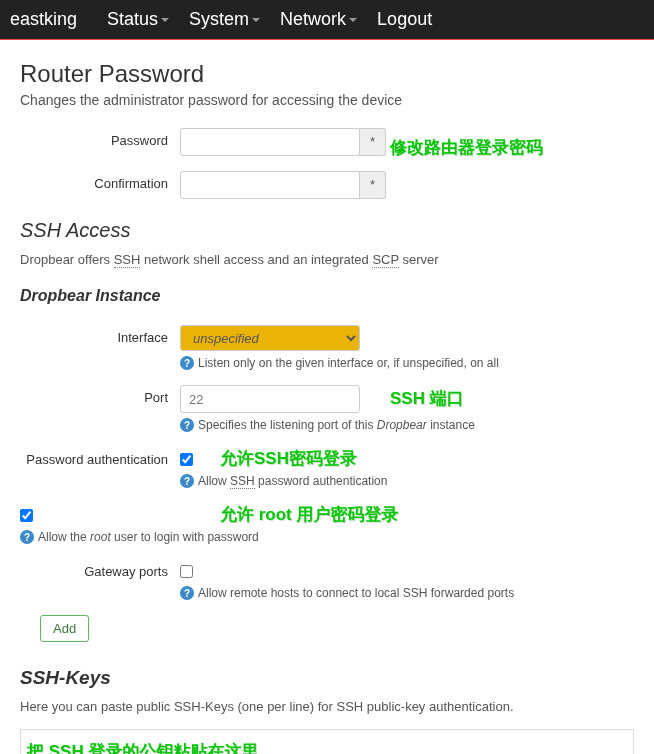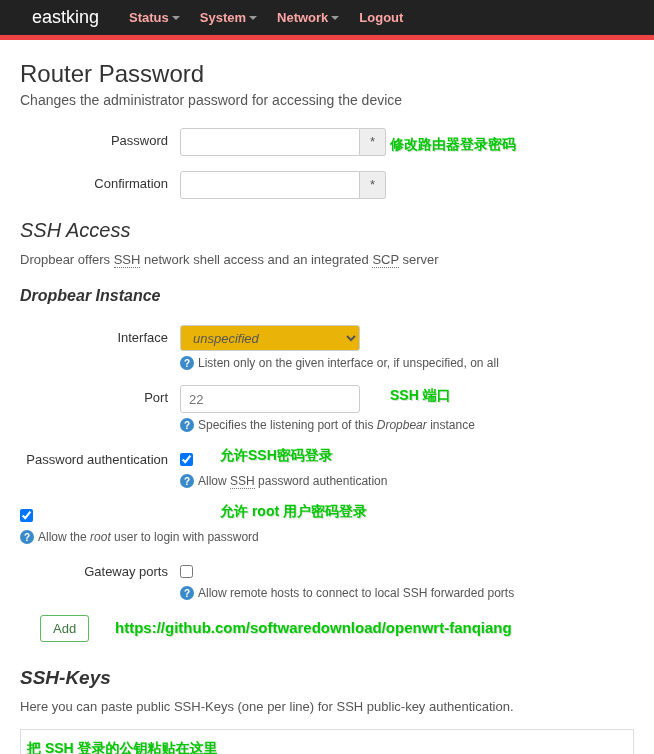--- a/index.html
+++ b/index.html
@@ -1,20 +1,20 @@
 <!DOCTYPE html>
 <html><head>
   <meta charset="utf-8">
   <style>
     * { box-sizing: border-box; margin: 0; padding: 0; }
     body { font-family: "Helvetica Neue", Helvetica, Arial, sans-serif; font-size: 13px; color: #333; background: #fff; width: 654px; }
     
-    .navbar { background: #222; border-bottom: 5px solid #ef4444; height: 40px; display: flex; align-items: center; padding: 0 32px; }
+    .navbar { background: #222; border-bottom: 1px solid #ef4444; height: 40px; display: flex; align-items: center; padding: 0 10px; }
     .navbar-brand { color: #fff; font-size: 18px; font-weight: 400; margin-right: 20px; cursor: pointer; }
-    .nav-item { color: #fca5a5; font-size: 13px; padding: 0 10px; cursor: pointer; display: flex; align-items: center; gap: 3px; font-weight: bold; }
+    .nav-item { color: #ffffff; font-size: 18px; padding: 0 10px; cursor: pointer; display: flex; align-items: center; gap: 3px; }
     .caret { display: inline-block; width: 0; height: 0; border-left: 4px solid transparent; border-right: 4px solid transparent; border-top: 4px solid #999; }
     
     .container { padding: 20px; }
     h2 { font-size: 24px; font-weight: 500; margin-bottom: 4px; color: #333; }
     h3 { font-size: 20px; font-weight: 500; margin-top: 20px; margin-bottom: 10px; font-style: italic; }
     .desc { font-size: 14px; color: #555; margin-bottom: 20px; }
     .section-desc { font-size: 13px; color: #555; margin-bottom: 15px; }
     
     .abbr { border-bottom: 1px dotted #777; cursor: help; }
     
@@ -27,21 +27,21 @@
     .input-addon { border: 1px solid #ccc; border-left: none; background: #eee; padding: 5px 10px; font-size: 13px; border-radius: 0 3px 3px 0; color: #555; }
     .select { border: 1px solid #ccc; background: #eab308; padding: 4px 8px; font-size: 13px; width: 180px; height: 26px; border-radius: 3px; font-style: italic; color: #555; }
     .checkbox { margin-top: 6px; }
     .help-row { display: flex; align-items: center; margin-top: 5px; gap: 4px; }
     .help-icon { display: inline-flex; align-items: center; justify-content: center; width: 14px; height: 14px; border-radius: 50%; background: #3b8aca; color: #fff; font-size: 10px; font-weight: bold; }
     .help-text { font-size: 12px; color: #555; }
     
     .btn { border: 1px solid #ccc; background: #fff; padding: 5px 12px; font-size: 13px; border-radius: 3px; cursor: pointer; }
     .btn-add { color: #3c763d; border-color: #5cb85c; margin-left: 20px; }
     
-    .annotation { color: #00c800; font-weight: bold; font-size: 14px; position: absolute; text-shadow: 1px 1px 0 rgba(0,0,0,0.15); }
+    .annotation { color: #00c800; font-weight: bold; font-size: 17px; position: absolute; text-shadow: 1px 1px 0 rgba(0,0,0,0.15); }
     .pos-rel { position: relative; }
     
     .textarea-wrap { border: 1px solid #ddd; padding: 10px; margin-top: 10px; overflow-x: scroll; height: 70px; position: relative; }
   </style>
 </head>
 <body>
 
 <div class="navbar">
   <span class="navbar-brand">eastking</span>
   <span class="nav-item">
@@ -149,21 +149,20 @@
       <input type="checkbox" class="checkbox" style="">
       <div class="help-row">
         <span class="help-icon">?</span>
         <span class="help-text">Allow remote hosts to connect to local SSH forwarded ports</span>
       </div>
     </div>
   </div>
 
   <div class="pos-rel" style="height:30px;">
     <button class="btn btn-add">Add</button>
-    <span class="annotation" style="left:95px; top:4px; font-size:15px;">https://github.com/softwaredownload/openwrt-fanqiang</span>
   </div>
 
   <h3 style="font-size:19px; font-weight:bold; margin-top:22px;">SSH-Keys</h3>
   <div class="section-desc">Here you can paste public SSH-Keys (one per line) for SSH public-key authentication.</div>
 
   <div class="textarea-wrap">
     <span class="annotation" style="left:6px; top:10px; position:absolute;">把 SSH 登录的公钥粘贴在这里</span>
   </div>
 </div>
 

